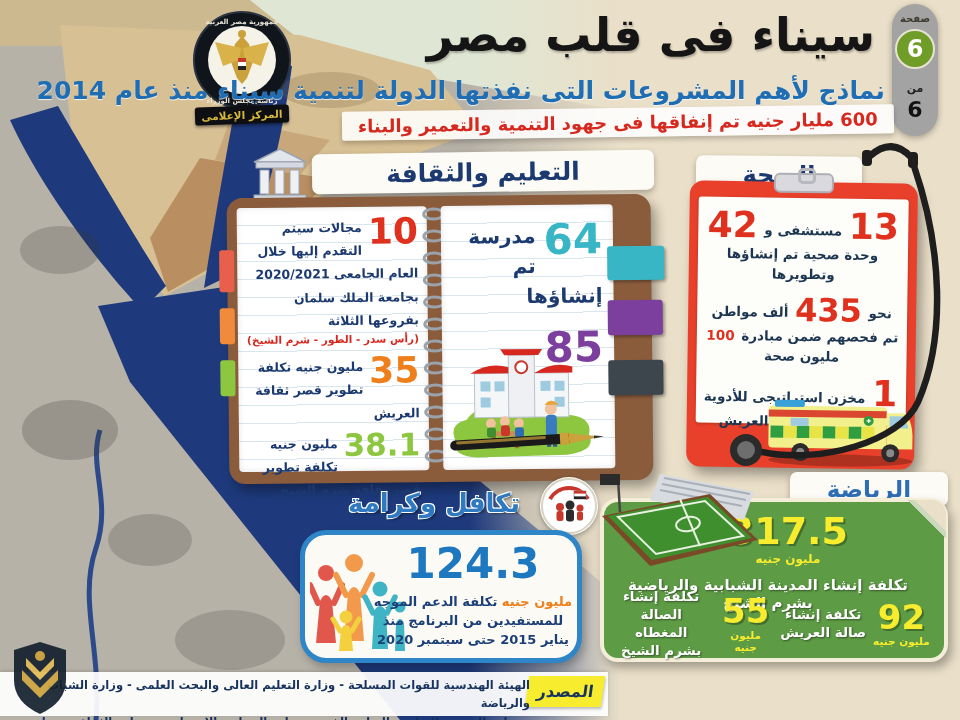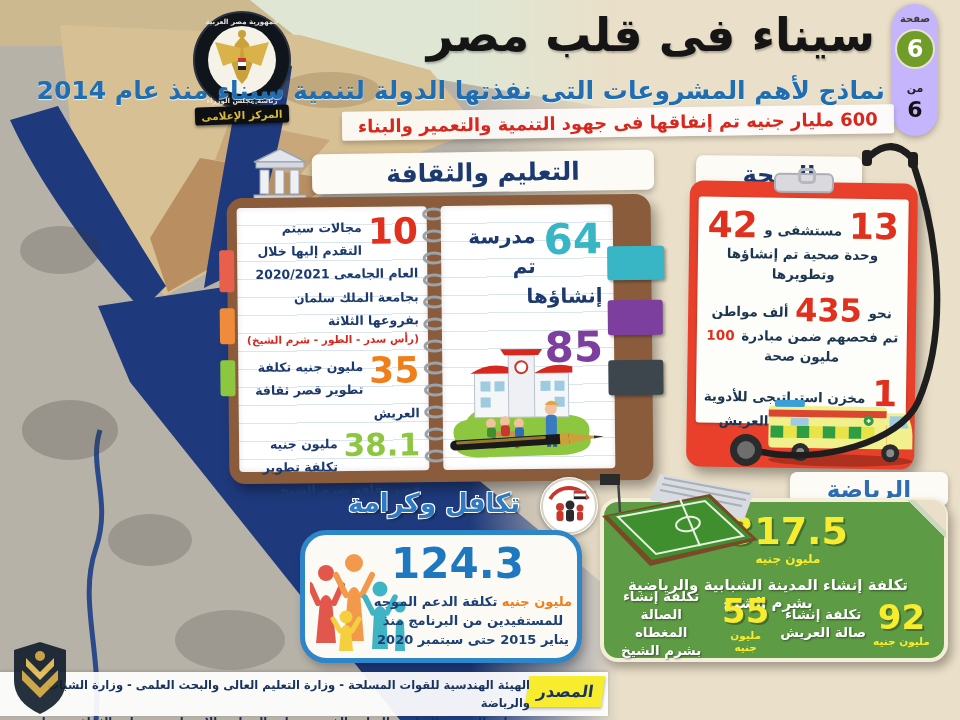--- a/index.html
+++ b/index.html
@@ -8,21 +8,21 @@
   .canvas *{box-sizing:border-box;}
   svg{display:block;}
   
   .map{position:absolute;left:0;top:0;}
   
   .emblem{position:absolute;left:183px;top:10px;width:118px;height:128px;}
   .emblem-banner{position:absolute;left:12px;top:96px;width:94px;padding:3px 2px;background:#0d0f13;
     color:#d8b93c;font-size:10.5px;font-weight:bold;text-align:center;border-radius:3px;
     box-shadow:0 2px 3px rgba(0,0,0,.4);transform:rotate(-2deg);}
   
-  .page-pill{position:absolute;right:22px;top:4px;width:46px;height:132px;background:#c4b5fd;
+  .page-pill{position:absolute;right:22px;top:4px;width:46px;height:132px;background:#a3a3a3;
     border-radius:23px;box-shadow:0 2px 6px rgba(0,0,0,.3);display:flex;flex-direction:column;
     align-items:center;padding-top:9px;}
   .pp-label{font-size:10px;font-weight:bold;color:#3c3a2e;}
   .pp-circle{width:40px;height:40px;margin-top:5px;border-radius:50%;background:#6f9d28;
     border:2px solid #e7e2d2;display:flex;align-items:center;justify-content:center;
     color:#fff;font-size:24px;font-weight:bold;}
   .pp-of{margin-top:13px;font-size:11px;font-weight:bold;color:#222;}
   .pp-total{margin-top:2px;font-size:22px;font-weight:bold;color:#111;}
   
   .title{position:absolute;right:85px;top:8px;font-size:46px;font-weight:bold;color:#151515;
@@ -105,21 +105,21 @@
     text-shadow:1px 1px 2px rgba(0,0,0,.45);}
   
   .tak-header{position:absolute;left:318px;top:488px;width:232px;text-align:center;direction:rtl;
     color:#2e79c0;font-size:26px;font-weight:bold;
     text-shadow:-1px -1px 0 #fff,1px -1px 0 #fff,-1px 1px 0 #fff,2px 2px 2px rgba(0,0,0,.3);}
   .tak-logo{position:absolute;left:540px;top:477px;width:58px;height:58px;border-radius:50%;
     background:#fff;box-shadow:0 2px 5px rgba(0,0,0,.3);}
   .tak-box{position:absolute;left:300px;top:530px;width:282px;height:133px;background:#fbfaf4;
     border:5px solid #2e86c8;border-radius:26px;box-shadow:3px 5px 8px rgba(0,0,0,.25);}
   .family-art{position:absolute;left:5px;top:10px;}
-  .tak-value{position:absolute;right:22px;top:4px;width:164px;text-align:left;
+  .tak-value{position:absolute;right:22px;top:4px;width:164px;text-align:center;
     color:#1e78c0;font-size:42px;font-weight:bold;}
   .tak-text{position:absolute;right:4px;top:58px;width:200px;text-align:center;direction:rtl;
     font-size:13px;font-weight:bold;color:#1c3f77;line-height:1.45;}
   .tak-unit{color:#ef7f1a;}
   
   .footer-bar{position:absolute;left:0;top:672px;width:608px;height:44px;background:rgba(255,255,255,.93);
     box-shadow:0 -1px 3px rgba(0,0,0,.15);}
   .src-label{position:absolute;right:5px;top:4px;background:#f7ec2e;color:#17325e;font-weight:bold;
     font-size:16px;padding:6px 10px;transform:skew(-8deg);box-shadow:1px 2px 3px rgba(0,0,0,.25);}
   .src-lines{position:absolute;right:78px;left:6px;top:4px;direction:rtl;text-align:right;

